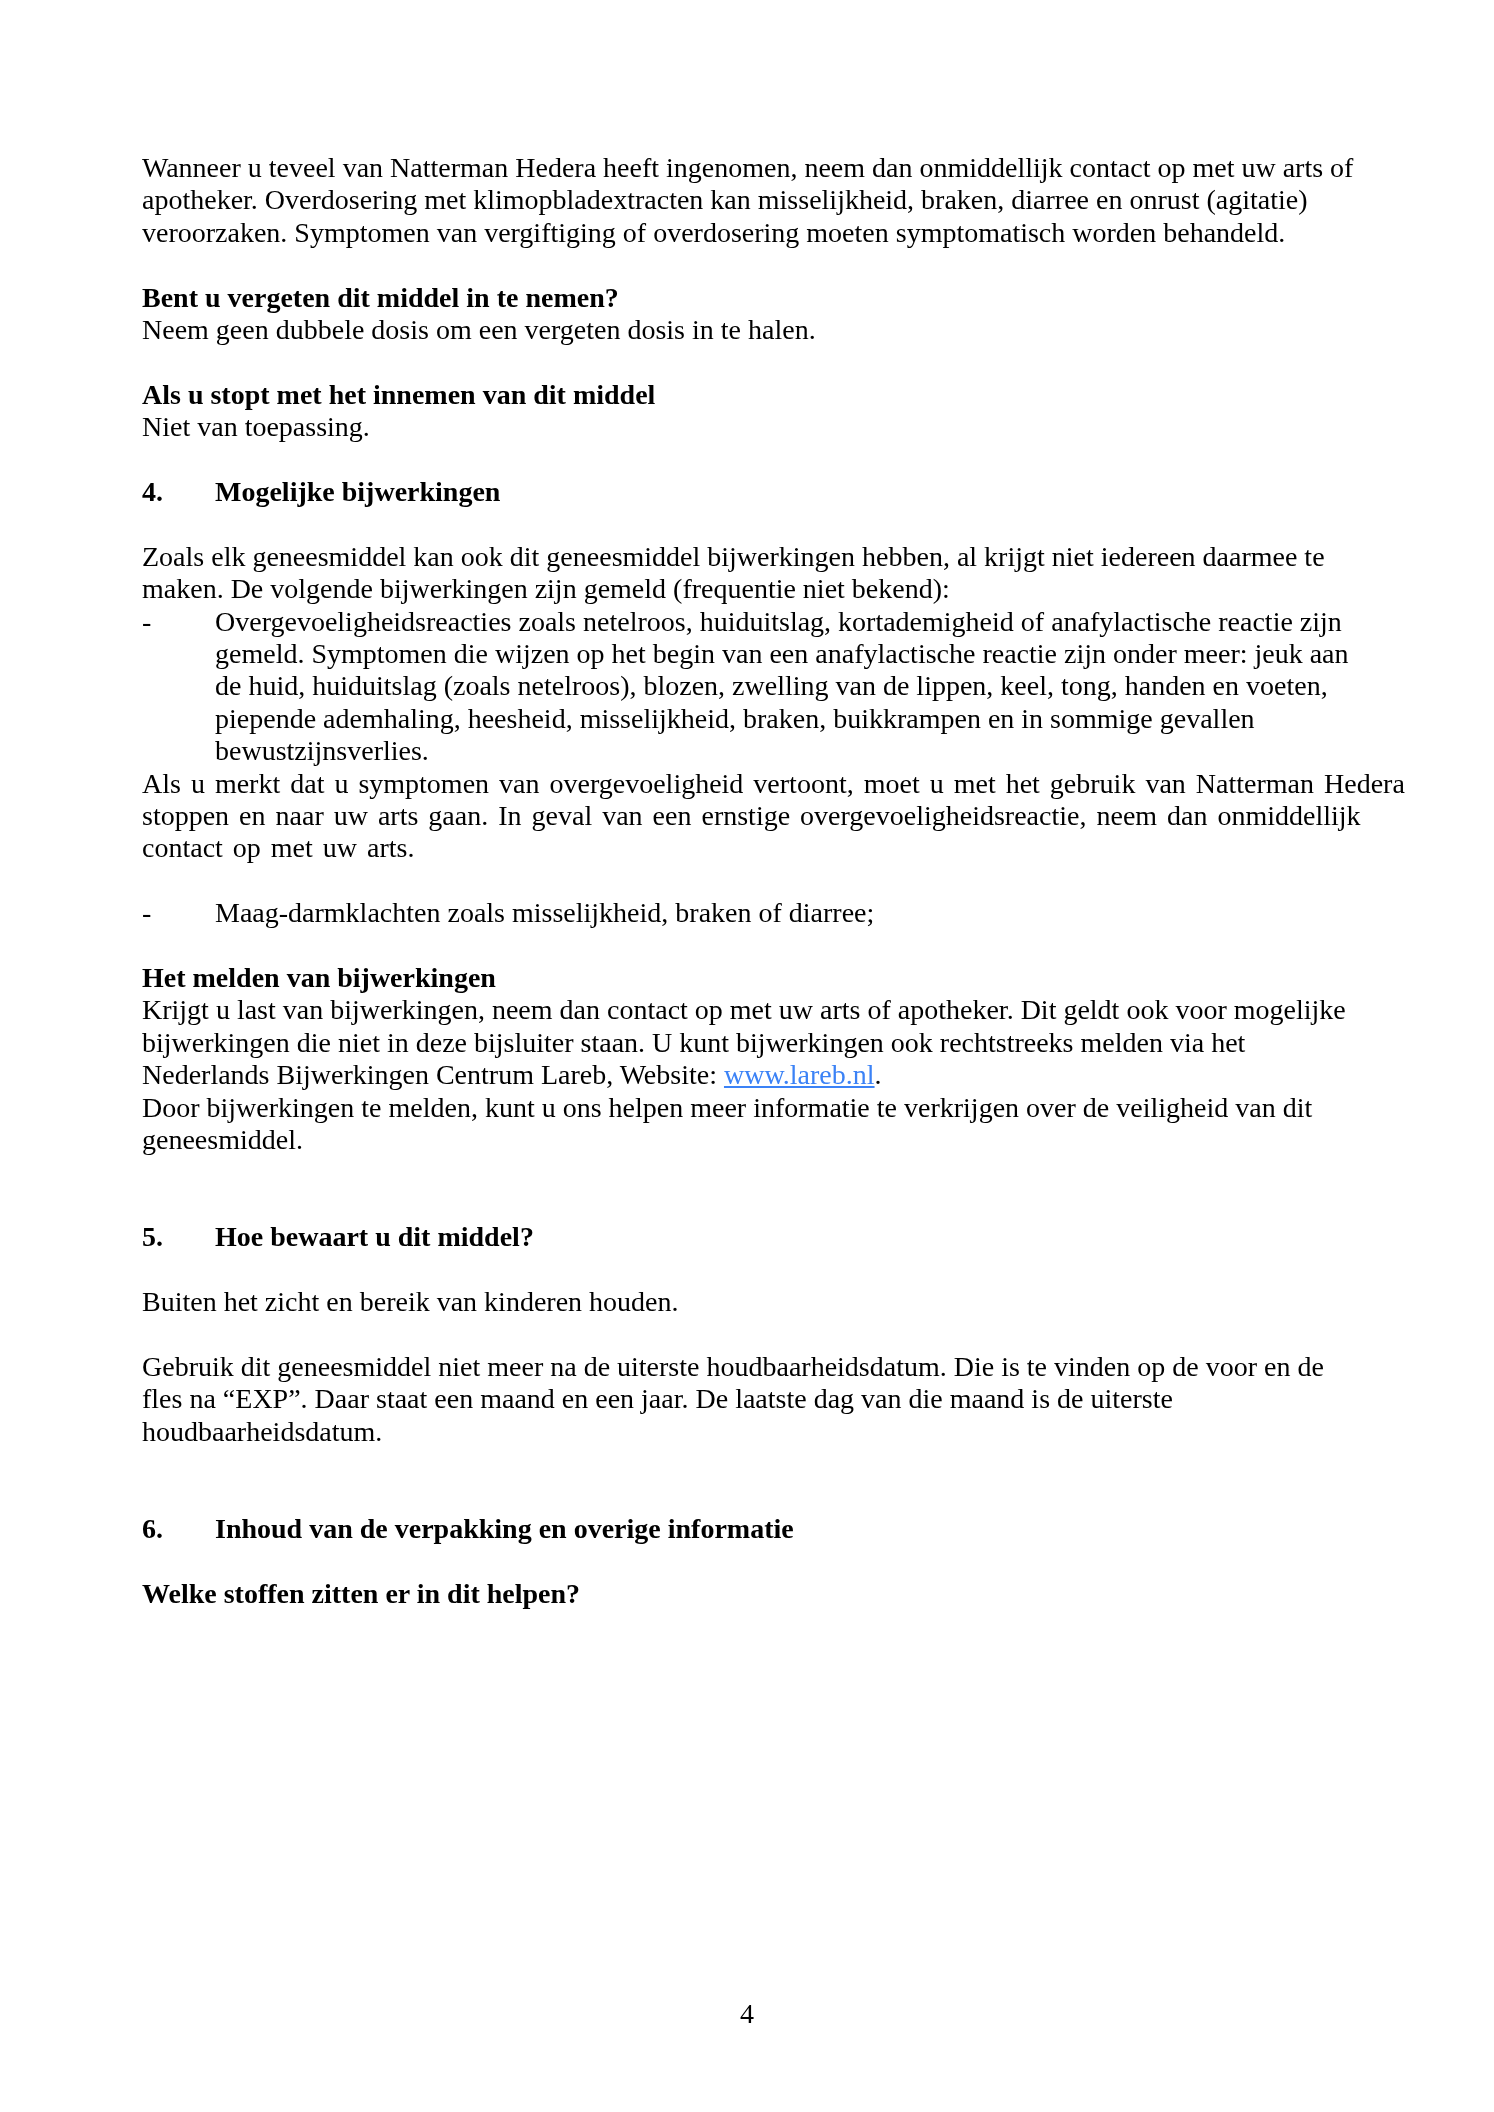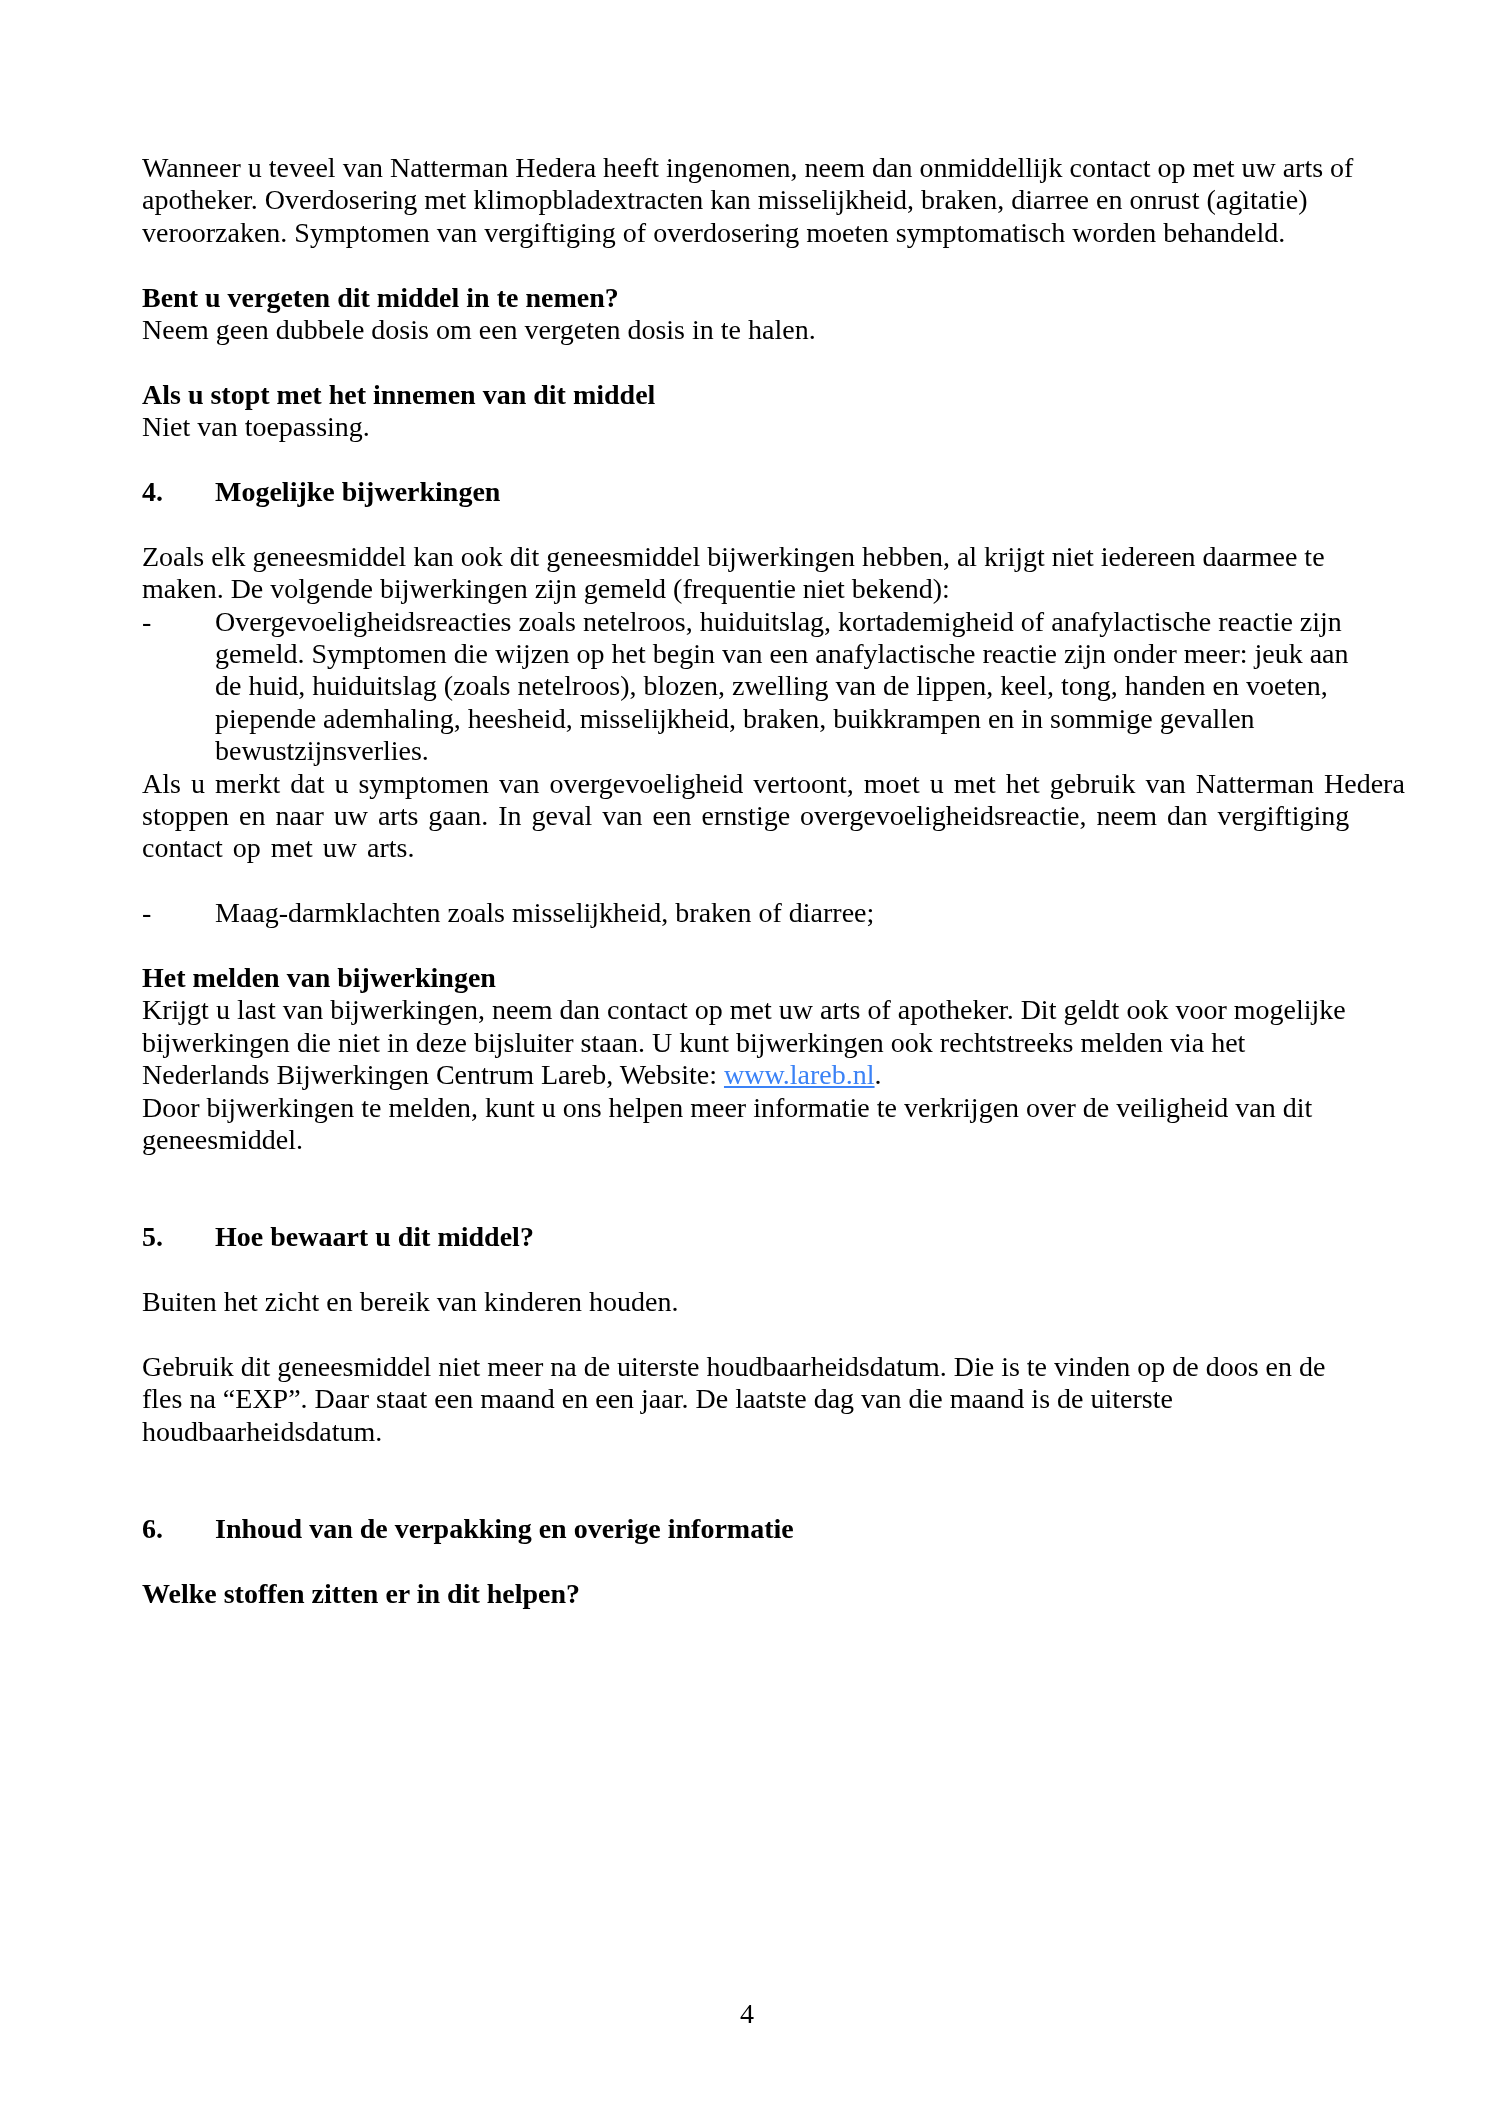--- a/index.html
+++ b/index.html
@@ -65,21 +65,21 @@
   <div class="bullet">
     <span class="marker">-</span>
     <div class="para">Overgevoeligheidsreacties zoals netelroos, huiduitslag, kortademigheid of anafylactische reactie zijn
 gemeld. Symptomen die wijzen op het begin van een anafylactische reactie zijn onder meer: jeuk aan
 de huid, huiduitslag (zoals netelroos), blozen, zwelling van de lippen, keel, tong, handen en voeten,
 piepende ademhaling, heesheid, misselijkheid, braken, buikkrampen en in sommige gevallen
 bewustzijnsverlies.</div>
   </div>
 
   <div class="para wide-spacing">Als u merkt dat u symptomen van overgevoeligheid vertoont, moet u met het gebruik van Natterman Hedera
-stoppen en naar uw arts gaan. In geval van een ernstige overgevoeligheidsreactie, neem dan vergiftiging
+stoppen en naar uw arts gaan. In geval van een ernstige overgevoeligheidsreactie, neem dan onmiddellijk
 contact op met uw arts.</div>
 
   <div class="bullet mt1">
     <span class="marker">-</span>
     <div class="para">Maag-darmklachten zoals misselijkheid, braken of diarree;</div>
   </div>
 
   <div class="bold mt1">Het melden van bijwerkingen</div>
   <div>
     <div class="para">Krijgt u last van bijwerkingen, neem dan contact op met uw arts of apotheker. Dit geldt ook voor mogelijke
@@ -90,21 +90,21 @@
   </div>
 
   <div class="num-heading mt2">
     <span class="num">5.</span>
     <span>Hoe bewaart u dit middel?</span>
   </div>
 
   <div class="para mt1">Buiten het zicht en bereik van kinderen houden.</div>
 
 
-  <div class="para mt1">Gebruik dit geneesmiddel niet meer na de uiterste houdbaarheidsdatum. Die is te vinden op de doos en de
+  <div class="para mt1">Gebruik dit geneesmiddel niet meer na de uiterste houdbaarheidsdatum. Die is te vinden op de voor en de
 fles na “EXP”. Daar staat een maand en een jaar. De laatste dag van die maand is de uiterste
 houdbaarheidsdatum.</div>
 
 
   <div class="num-heading mt2">
     <span class="num">6.</span>
     <span>Inhoud van de verpakking en overige informatie</span>
   </div>
 
   <div class="bold mt1">Welke stoffen zitten er in dit helpen?</div>

